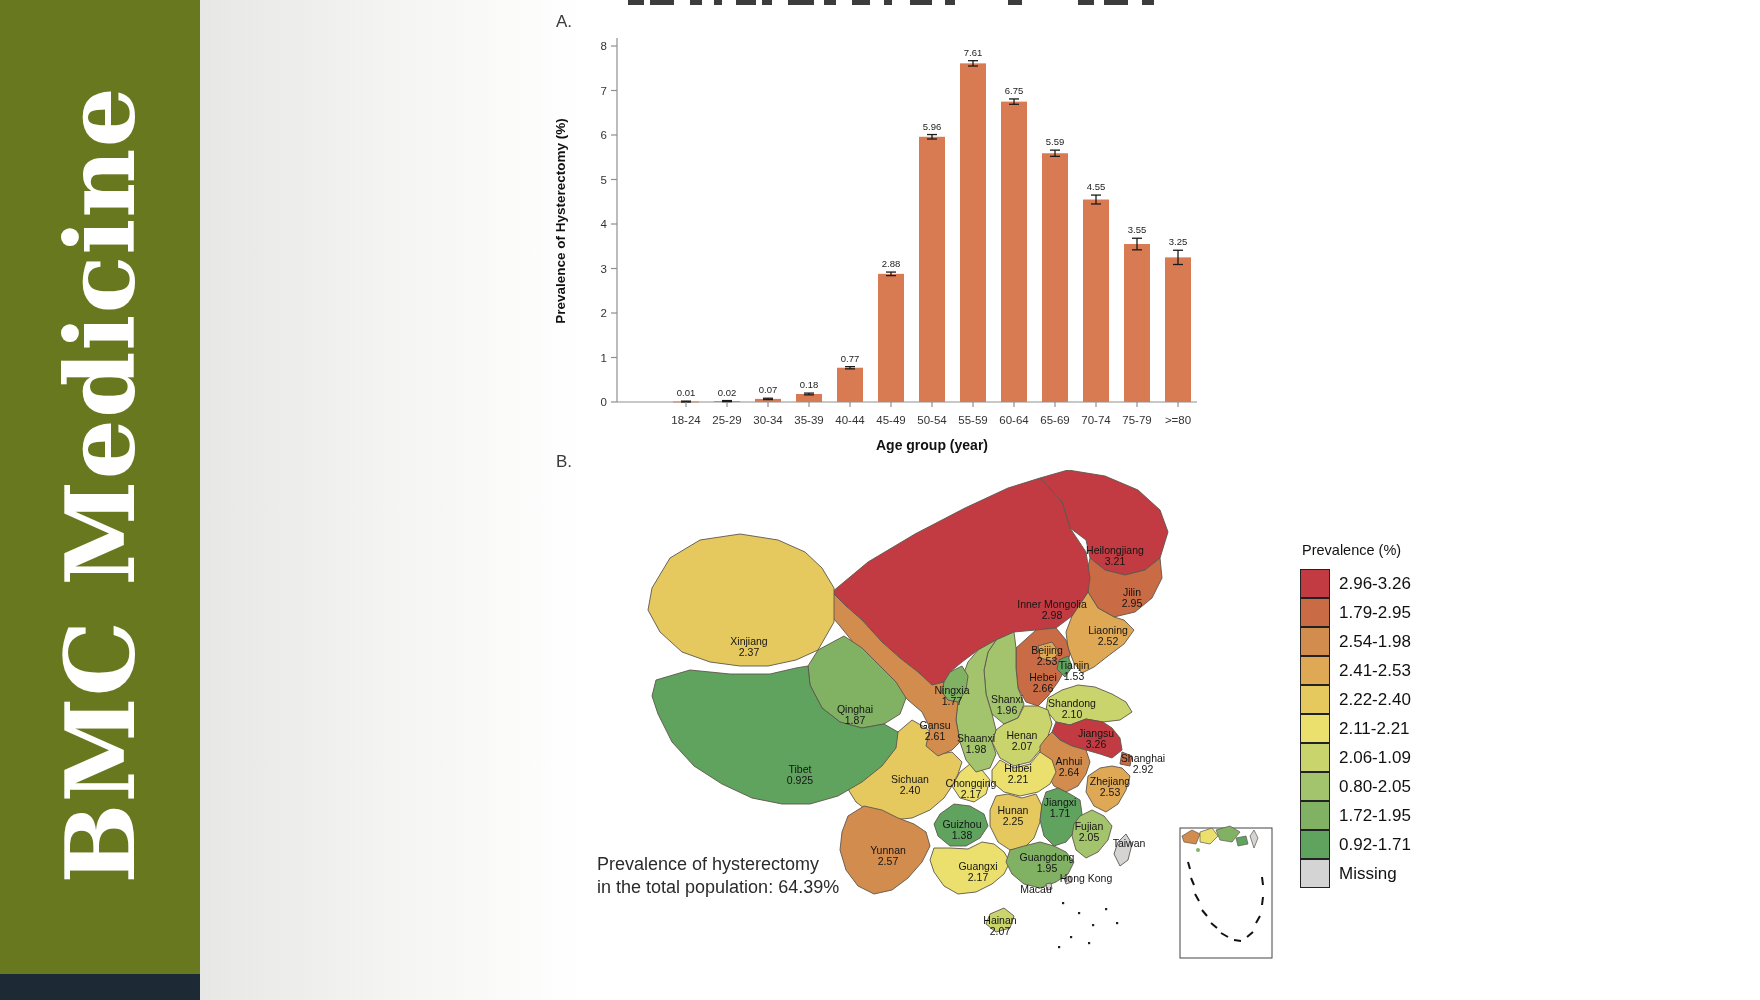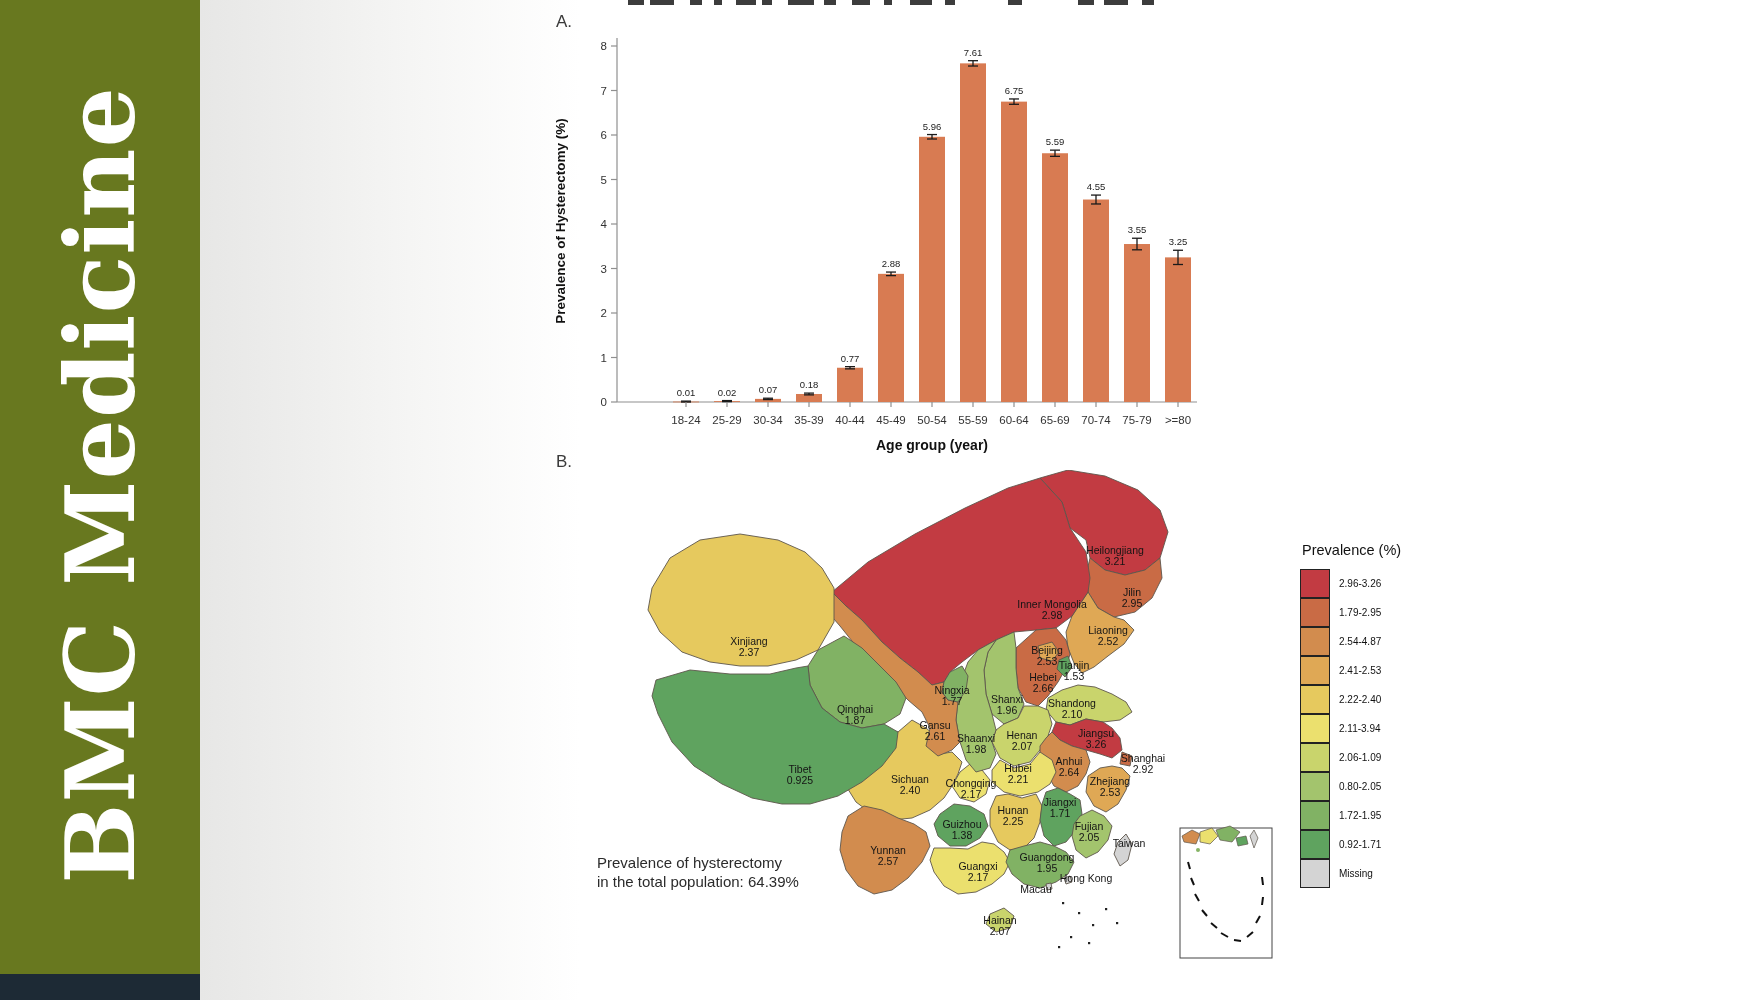--- a/index.html
+++ b/index.html
@@ -11,26 +11,26 @@
     color:#ffffff;letter-spacing:1px;}
   .sidebar-strip{position:absolute;left:0;bottom:0;width:200px;height:26px;background:#1d2a35;}
   .left-shade{position:absolute;left:200px;top:0;width:380px;height:1000px;
     background:linear-gradient(90deg,#e7e7e6 0%,#f5f5f4 55%,#ffffff 100%);}
   .panel-label{position:absolute;font-size:17px;color:#3a3a3a;}
   #labelA{left:556px;top:12px;}
   #labelB{left:556px;top:452px;}
   #barchart{position:absolute;left:545px;top:10px;}
   #chinamap{position:absolute;left:600px;top:470px;}
   svg{font-family:"Liberation Sans", sans-serif;}
-  .map-note{position:absolute;left:597px;top:853px;font-size:15px;line-height:1.28;color:#2b2b2b;}
+  .map-note{position:absolute;left:597px;top:853px;font-size:18px;line-height:1.28;color:#2b2b2b;}
   .legend{position:absolute;left:1300px;top:542px;}
   .legend-title{font-size:14.5px;color:#111;margin-bottom:11px;margin-left:2px;}
   .legend-item{display:flex;align-items:center;height:29px;}
   .legend-swatch{width:30px;height:29px;border:1px solid #222;box-sizing:border-box;margin-top:-1px;flex:none;}
-  .legend-label{font-size:10px;color:#111;margin-left:9px;}
+  .legend-label{font-size:17px;color:#111;margin-left:9px;}
   .top-dash{position:absolute;top:0;height:5px;background:#3c3c3c;}
 </style>
 </head>
 <body>
 <div id="stage">
 
   <div class="sidebar">
     <div class="brand">BMC Medicine</div>
     <div class="sidebar-strip"></div>
   </div>
@@ -318,33 +318,33 @@
         <div class="legend-item">
           <div class="legend-swatch" style="background: rgb(194, 59, 66);"></div>
           <span class="legend-label">2.96-3.26</span>
         </div>
         <div class="legend-item">
           <div class="legend-swatch" style="background: rgb(201, 107, 69);"></div>
           <span class="legend-label">1.79-2.95</span>
         </div>
         <div class="legend-item">
           <div class="legend-swatch" style="background: rgb(210, 140, 78);"></div>
-          <span class="legend-label">2.54-4.87</span>
+          <span class="legend-label">2.54-1.98</span>
         </div>
         <div class="legend-item">
           <div class="legend-swatch" style="background: rgb(223, 168, 85);"></div>
           <span class="legend-label">2.41-2.53</span>
         </div>
         <div class="legend-item">
           <div class="legend-swatch" style="background: rgb(230, 201, 94);"></div>
           <span class="legend-label">2.22-2.40</span>
         </div>
         <div class="legend-item">
           <div class="legend-swatch" style="background: rgb(235, 224, 110);"></div>
-          <span class="legend-label">2.11-3.94</span>
+          <span class="legend-label">2.11-2.21</span>
         </div>
         <div class="legend-item">
           <div class="legend-swatch" style="background: rgb(201, 212, 108);"></div>
           <span class="legend-label">2.06-1.09</span>
         </div>
         <div class="legend-item">
           <div class="legend-swatch" style="background: rgb(163, 196, 109);"></div>
           <span class="legend-label">0.80-2.05</span>
         </div>
         <div class="legend-item">

